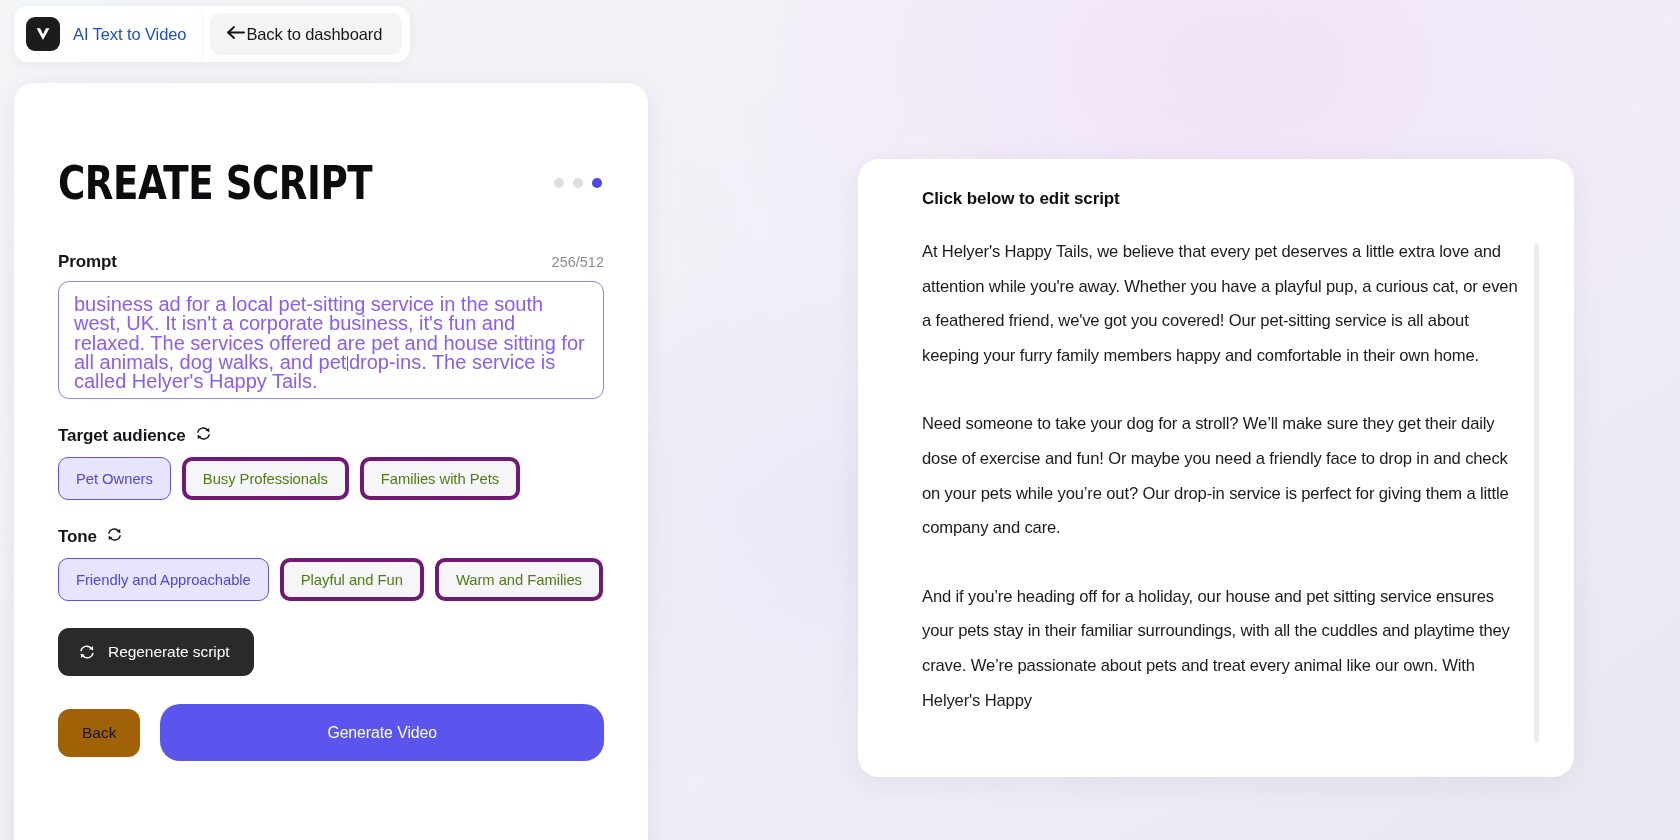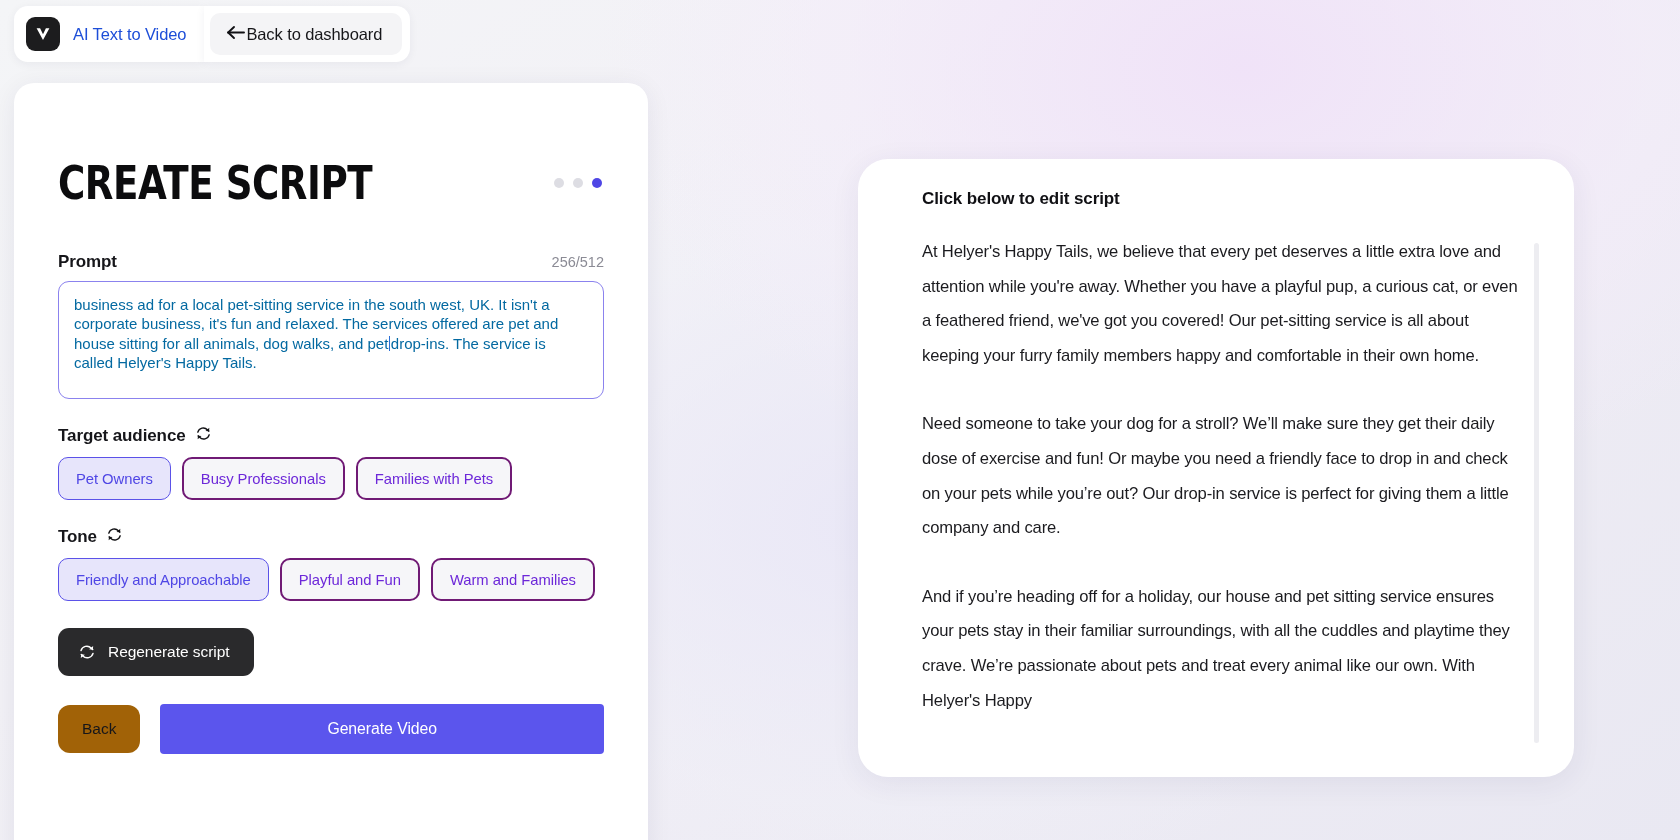--- a/index.html
+++ b/index.html
@@ -129,23 +129,23 @@
     font-size: 14.5px;
     color: #8b8b95;
   }
 
   .prompt-box {
     width: 100%;
     height: 118px;
     border: 1.6px solid #8b82ee;
     border-radius: 11px;
     padding: 13px 15px 0 15px;
-    font-size: 15px;
+    font-size: 20px;
     line-height: 19.3px;
-    color: #0369a1;
+    color: #8b5cf6;
     background: #fff;
     overflow: hidden;
     position: relative;
     cursor: text;
   }
   .caret {
     display: inline-block;
     width: 1.5px;
     height: 15px;
     background: #2b6fd6;
@@ -166,29 +166,29 @@
     letter-spacing: -0.1px;
   }
   .refresh-ic { display: block; cursor: pointer; flex: none; }
 
   .chip-row {
     display: flex;
     flex-wrap: wrap;
     gap: 11px;
   }
   .chip {
-    border: 2px solid #701a75;
+    border: 4px solid #701a75;
     background: #f6f6f9;
     border-radius: 10px;
     padding: 0 17px;
     height: 43px;
     display: inline-flex;
     align-items: center;
     font-size: 14.8px;
-    color: #6d28d9;
+    color: #4d7c0f;
     cursor: pointer;
     font-family: inherit;
     white-space: nowrap;
     letter-spacing: -0.05px;
   }
   .chip.selected {
     border: 1.8px solid #5b52e8;
     background: #e7e5fb;
     color: #4f46e5;
   }
@@ -224,37 +224,37 @@
     padding: 0 24px;
     font-size: 15.5px;
     color: #16161a;
     cursor: pointer;
     font-family: inherit;
   }
   .gen-btn {
     flex: 1;
     background: #5b55ed;
     border: none;
-    border-radius: 4px;
-    height: 50px;
+    border-radius: 20px;
+    height: 57px;
     color: #fff;
     font-size: 15.8px;
     cursor: pointer;
     font-family: inherit;
     letter-spacing: -0.05px;
   }
 
   
   .script-card {
     position: absolute;
     left: 858px; top: 159px;
     width: 716px;
     height: 618px;
     background: #ffffff;
-    border-radius: 30px;
+    border-radius: 21px;
     box-shadow: 0 6px 30px rgba(40,40,80,0.07);
     padding: 30px 44px 0 64px;
     overflow: hidden;
     z-index: 10;
   }
   .script-title {
     font-size: 17px;
     font-weight: 700;
     color: #101014;
     margin: 0 0 26px 0;

